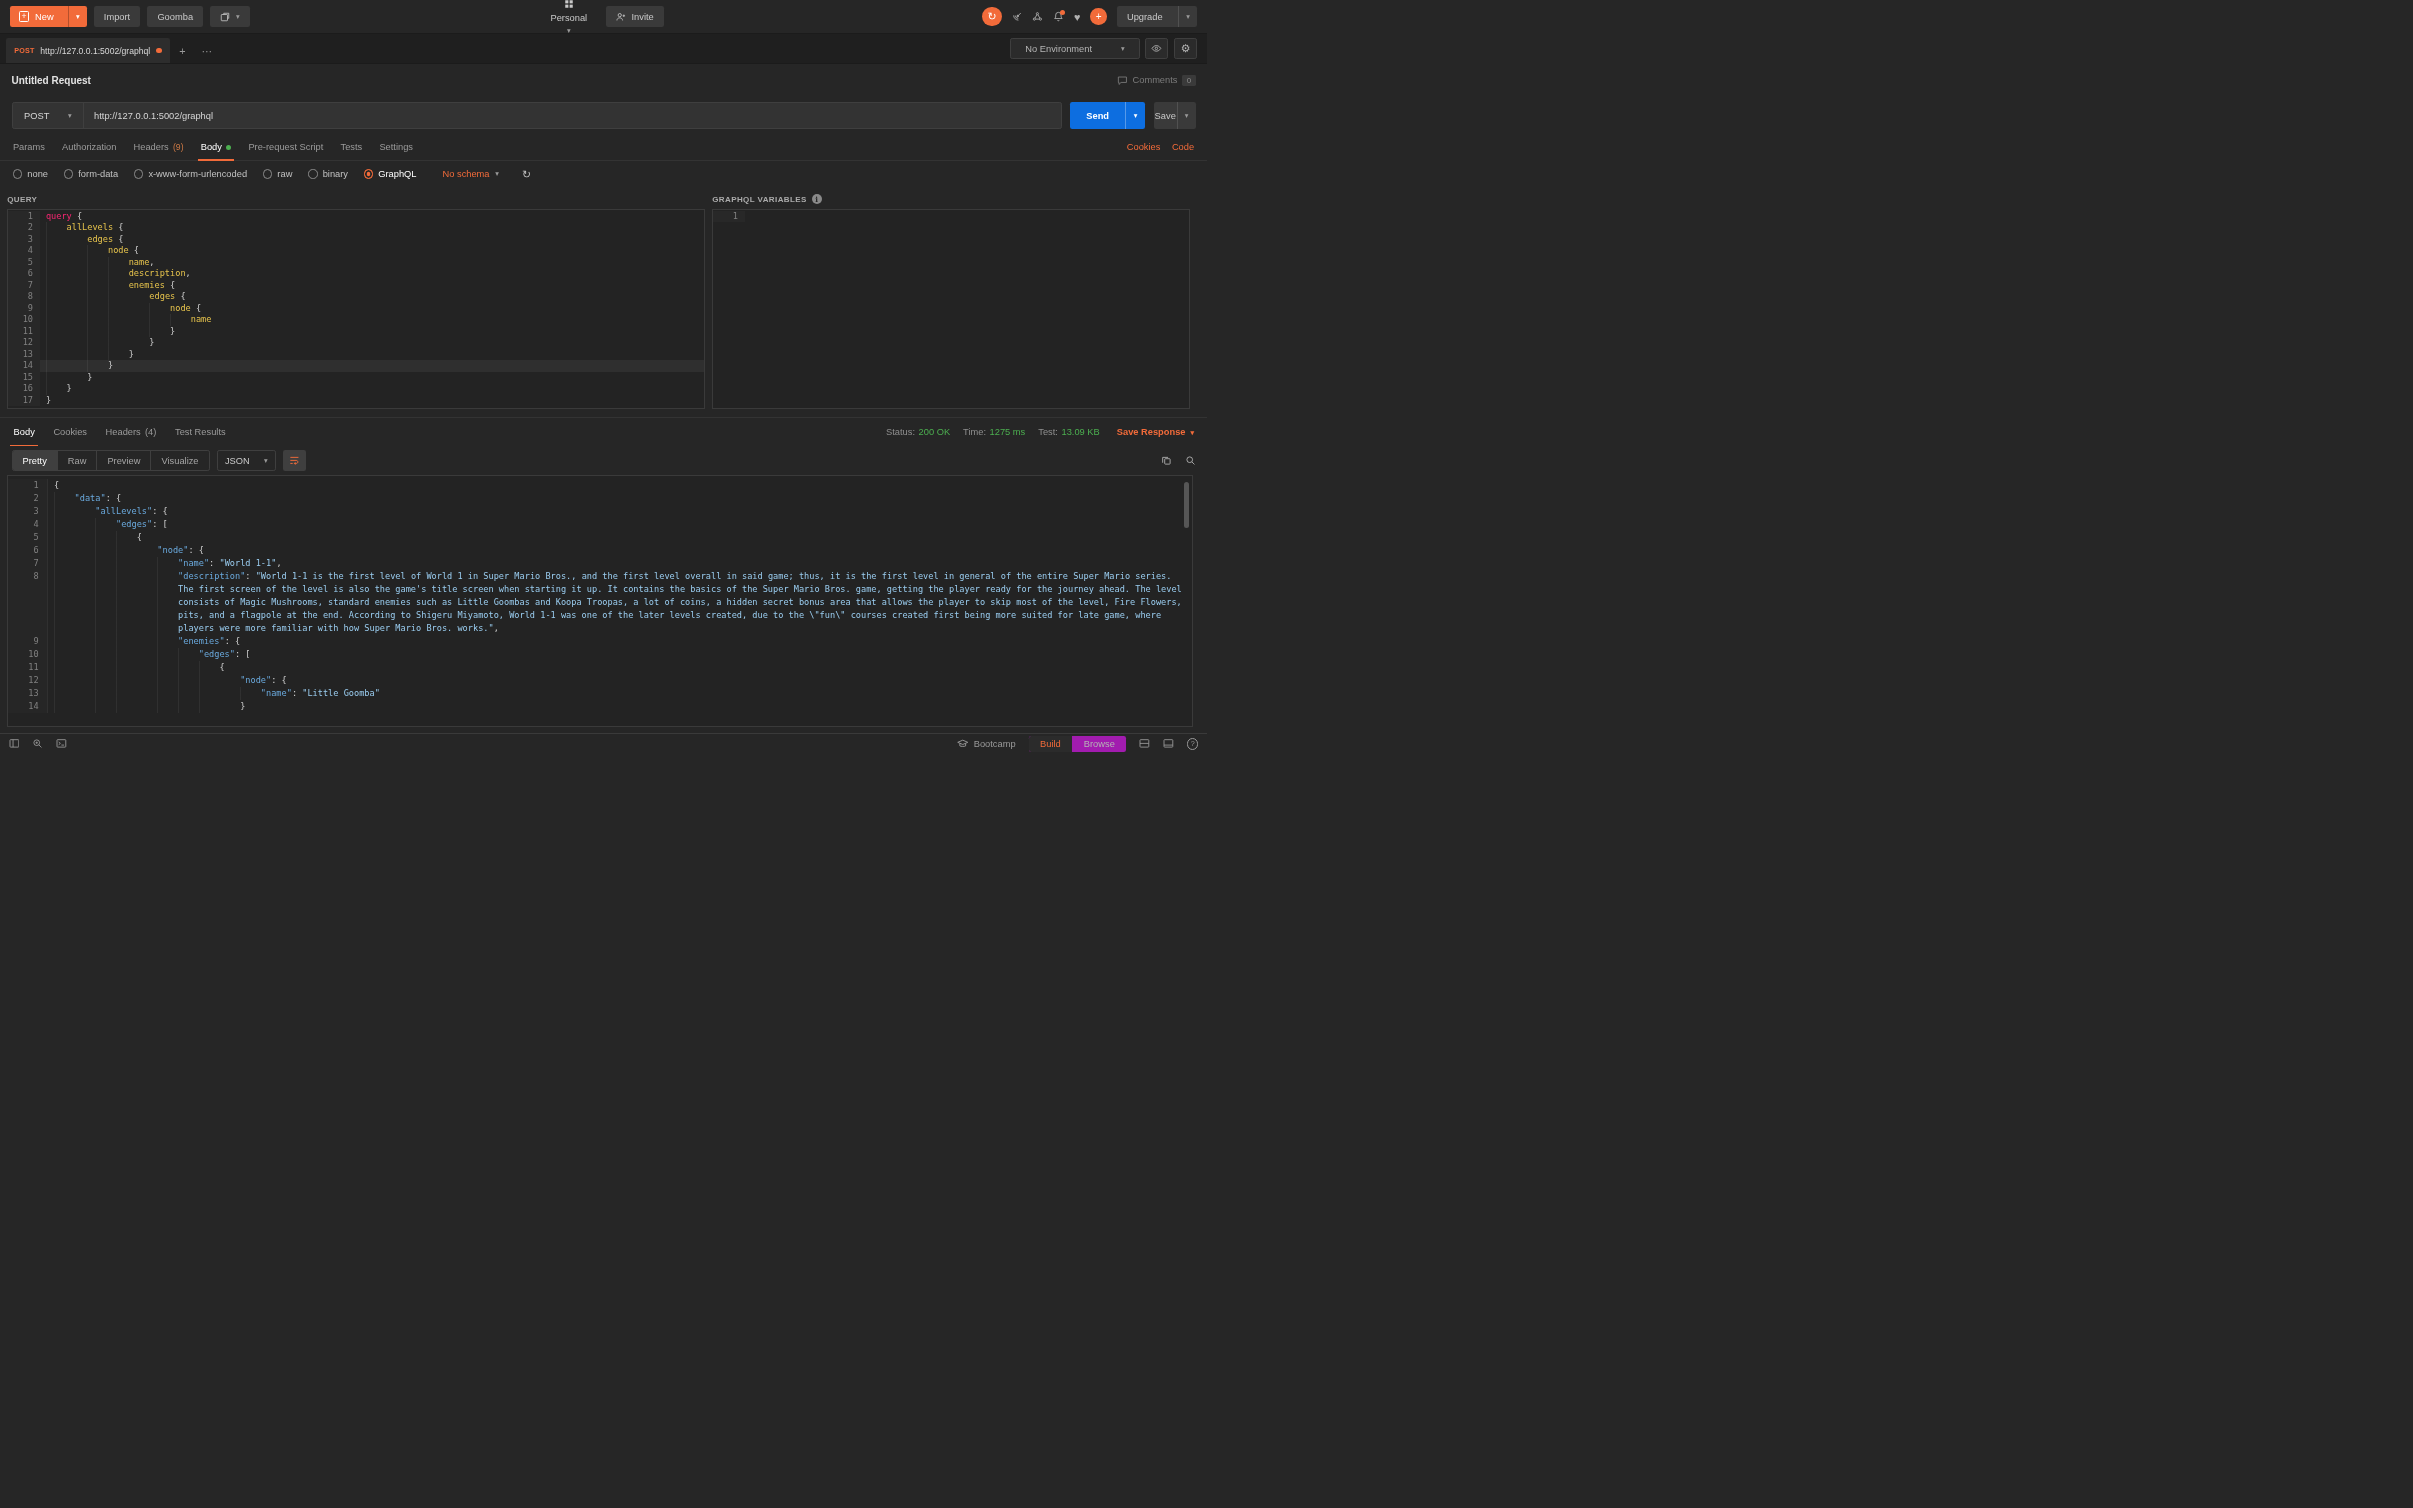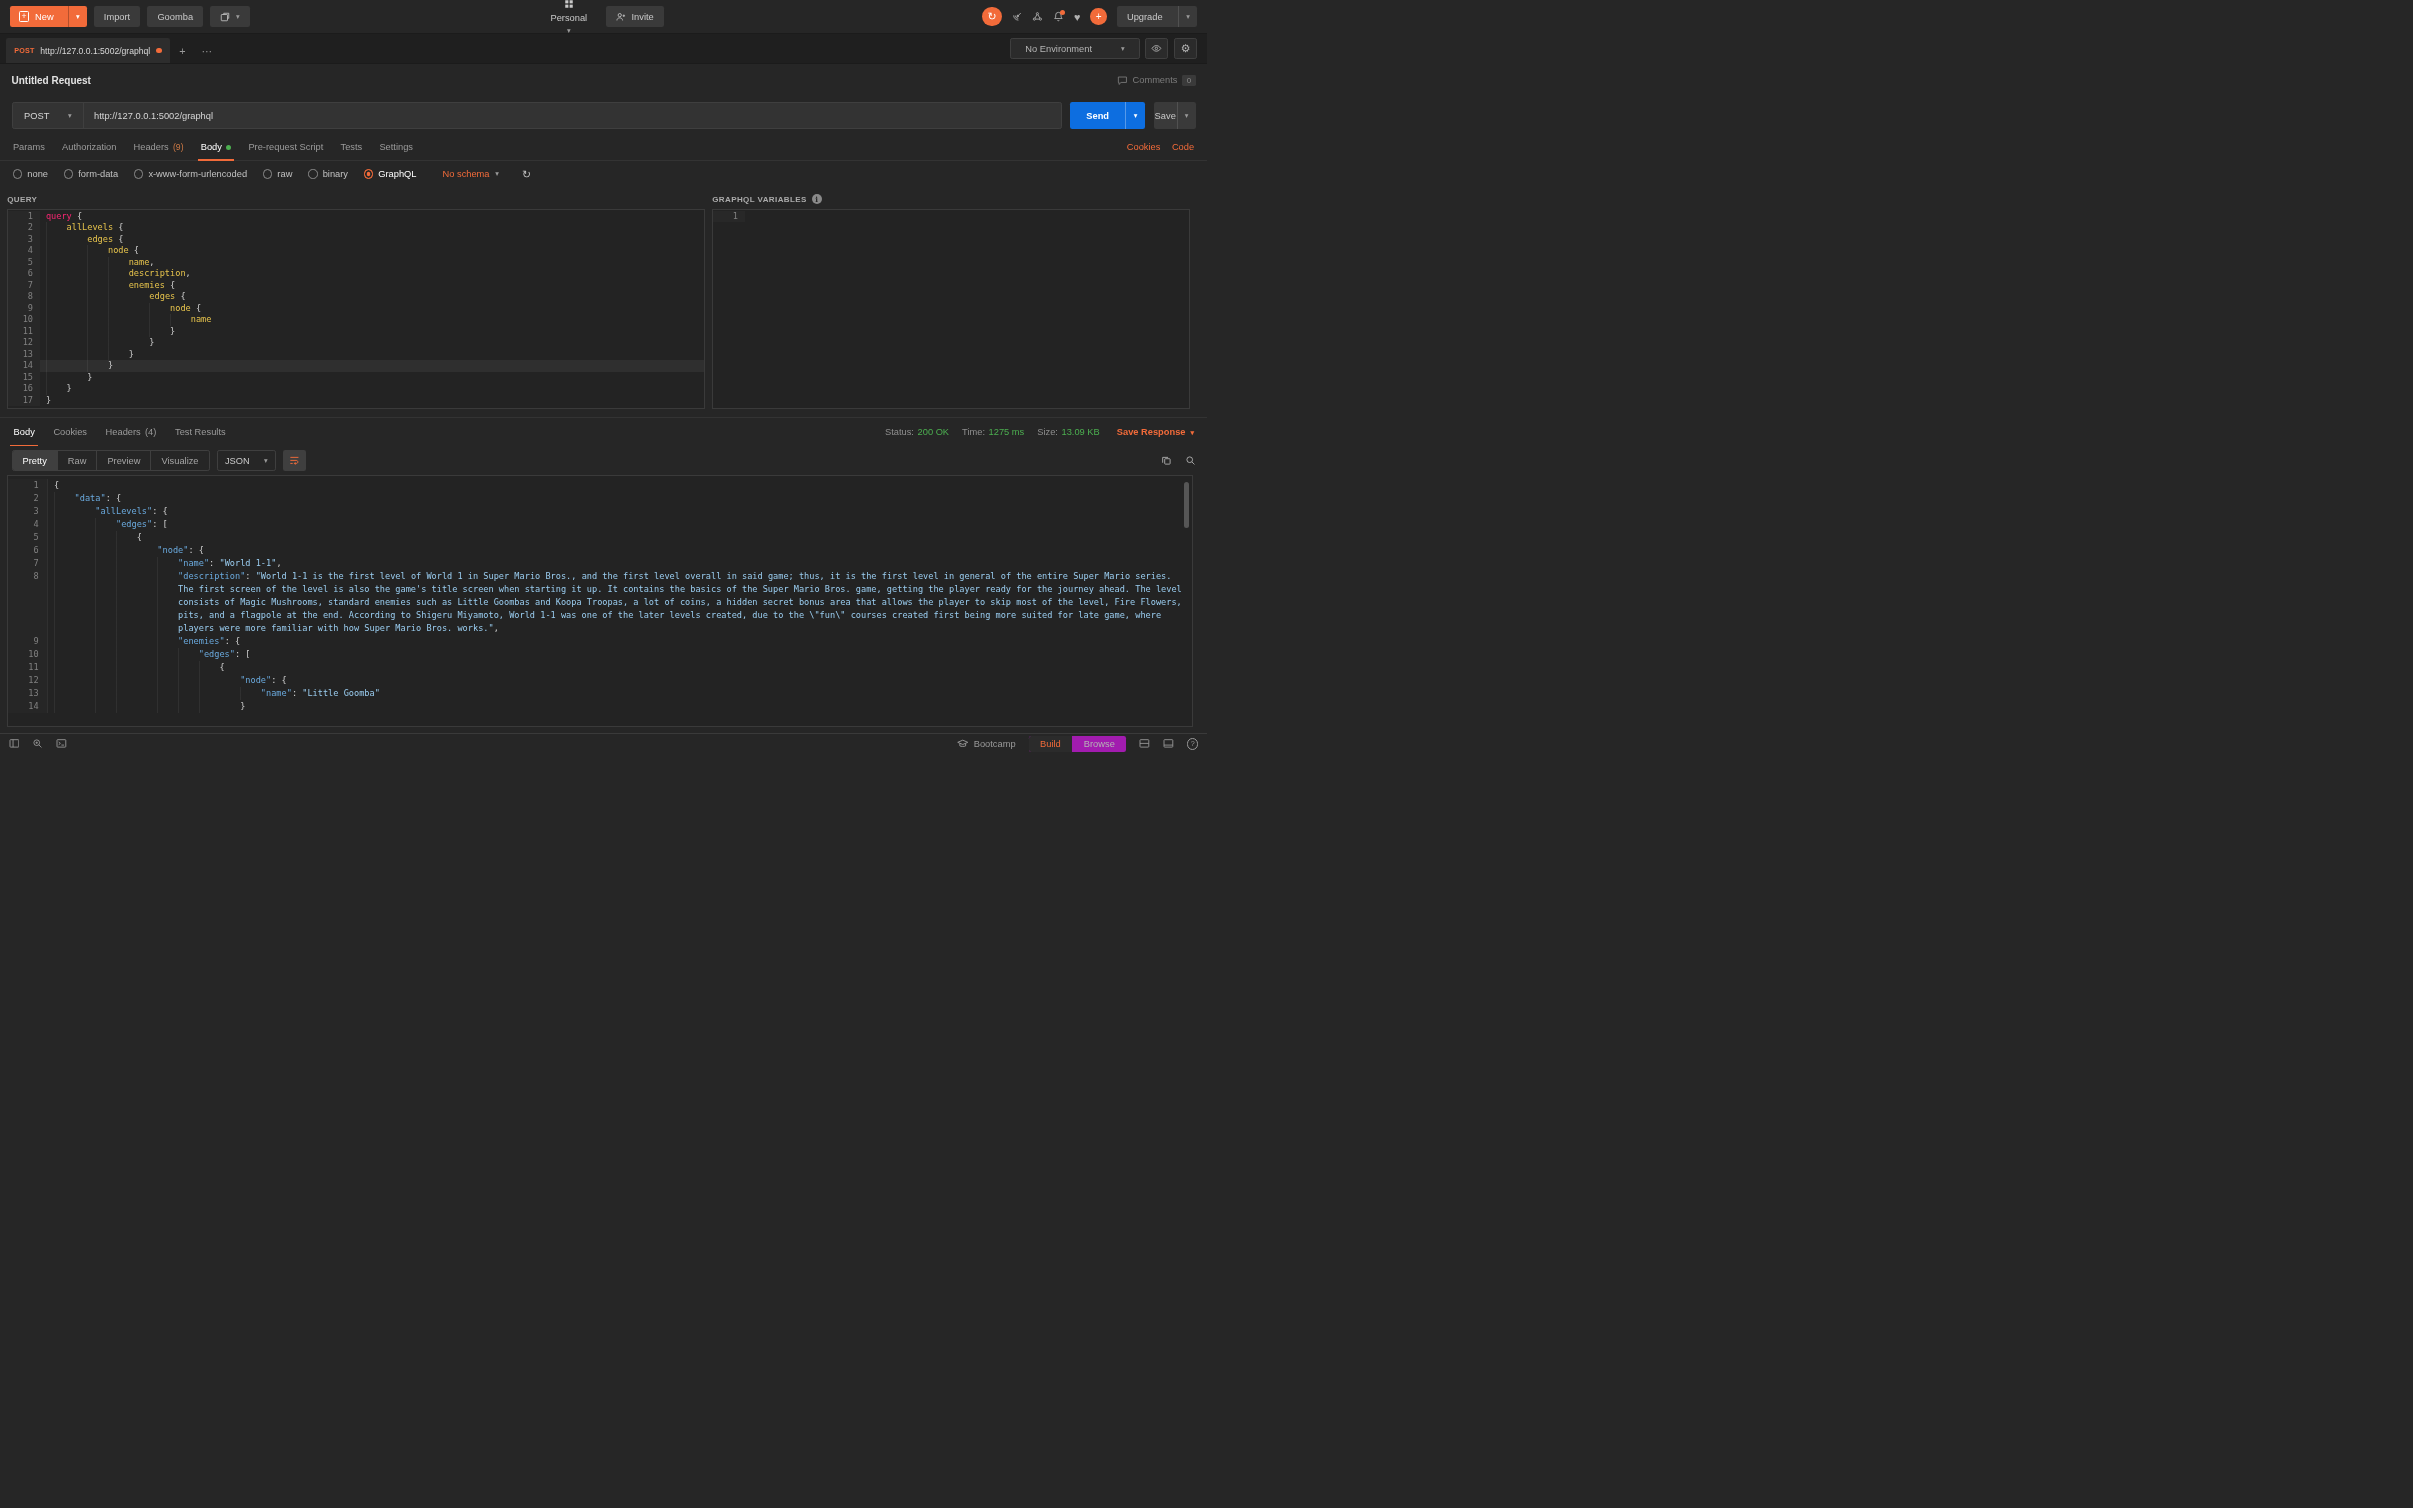--- a/index.html
+++ b/index.html
@@ -476,21 +476,21 @@
     <span class="cnt">(4)</span>
   </div>
   <div class="rsp-tab">
     <span>Test Results</span>
   </div>
   <div class="rsp-meta">
     <span class="mlabel">Status:</span>
     <span class="mvalue">200 OK</span>
     <span class="mlabel">Time:</span>
     <span class="mvalue">1275 ms</span>
-    <span class="mlabel">Size:</span>
+    <span class="mlabel">Test:</span>
     <span class="mvalue">13.09 KB</span>
     <div class="save-resp">
       <span>Save Response</span>
       <span class="caret" style="color:#f26b3a;">▾</span>
     </div>
   </div>
 </section>
 
 <section class="view-row">
   <div class="seg">

